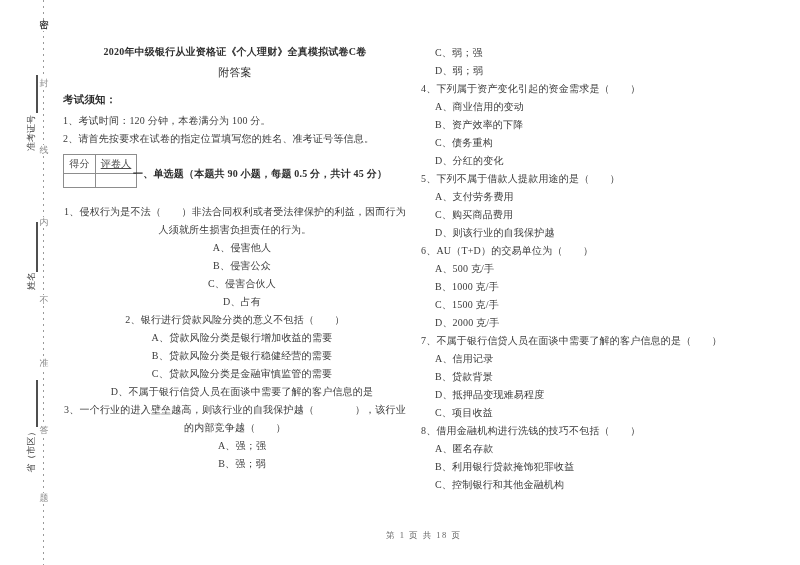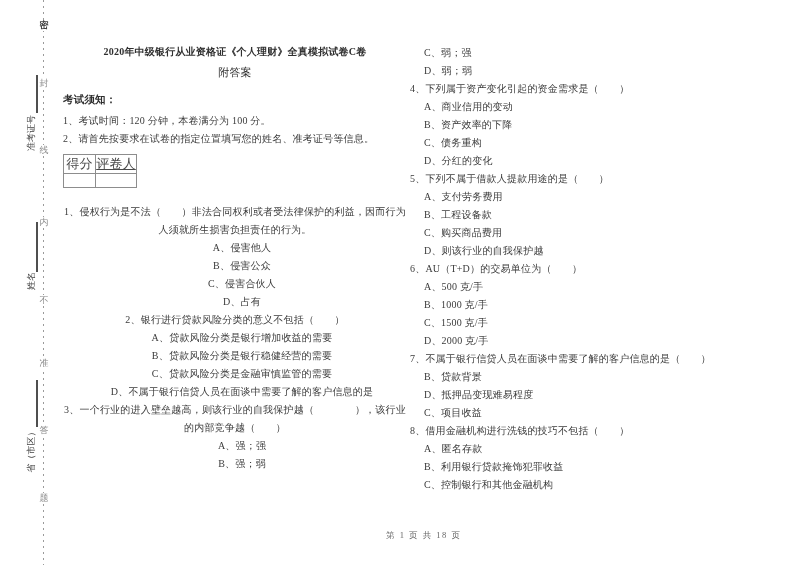--- a/index.html
+++ b/index.html
@@ -20,30 +20,30 @@
   }
   .seal-char.first { color:#3f3f3f; font-weight:bold; }
   .seal-bar { position:absolute; left:36px; width:2px; background:#4f4f4f; }
   .seal-label {
     position:absolute; font-size:9px; color:#444; white-space:nowrap;
     transform:translate(-50%,-50%) rotate(-90deg);
   }
   
   .col { position:absolute; top:0; font-size:10px; line-height:18px; letter-spacing:.2px; }
   .col-left  { left:63px;  width:344px; }
-  .col-right { left:410px; width:325px; padding-top:44px; }
+  .col-right { left:421px; width:325px; padding-top:44px; }
   .doc-title { margin-top:44px; text-align:center; font-weight:bold; font-size:10px; color:#303030; line-height:15px; }
   .doc-subtitle { margin-top:7px; text-align:center; font-weight:normal; font-size:11px; color:#303030; line-height:13px; }
   .notice-heading { margin-top:13px; font-weight:bold; font-size:10.5px; color:#2e2e2e; line-height:16px; }
   .notice-item { line-height:18px; }
   .notice-list { margin-top:4px; }
   .score-area { position:relative; margin-top:6px; height:33px; }
   .score-table { position:absolute; left:0; top:0; border-collapse:collapse; }
   .score-table td {
-    border:1px solid #8d8d8d; font-size:13px; color:#4a4a4a;
+    border:1px solid #8d8d8d; font-size:10px; color:#4a4a4a;
     text-align:center; padding:0;margin-left:21px;
   }
   .score-table .r1 td { width:31px; height:15px; }
   .score-table .r1 td.c2 { width:40px;text-decoration:underline; }
   .score-table .r2 td { height:13px; }
   .section-heading {
     position:absolute; left:70px; top:13px; width:260px;
     font-weight:bold; font-size:10px; color:#2e2e2e; line-height:13px; white-space:nowrap;
   }
   .questions { margin-top:16px;text-align:center; }
@@ -92,20 +92,21 @@
           <tr class="r1">
             <td class="c1">得分</td>
             <td class="c2">评卷人</td>
           </tr>
           <tr class="r2">
             <td></td>
             <td></td>
           </tr>
         </tbody>
       </table>
+      <div class="section-heading">一、单选题（本题共 90 小题，每题 0.5 分，共计 45 分）</div>
     </div>
 
     <div class="questions" id="questions-left">
         <div class="q-stem">1、侵权行为是不法（　　）非法合同权利或者受法律保护的利益，因而行为人须就所生损害负担责任的行为。</div>
         <div class="q-option">A、侵害他人</div>
         <div class="q-option">B、侵害公众</div>
         <div class="q-option">C、侵害合伙人</div>
         <div class="q-option">D、占有</div>
         <div class="q-stem">2、银行进行贷款风险分类的意义不包括（　　）</div>
         <div class="q-option">A、贷款风险分类是银行增加收益的需要</div>
@@ -121,29 +122,29 @@
   <div class="col col-right" id="questions-right">
       <div class="q-option">C、弱；强</div>
       <div class="q-option">D、弱；弱</div>
       <div class="q-stem">4、下列属于资产变化引起的资金需求是（　　）</div>
       <div class="q-option">A、商业信用的变动</div>
       <div class="q-option">B、资产效率的下降</div>
       <div class="q-option">C、债务重构</div>
       <div class="q-option">D、分红的变化</div>
       <div class="q-stem">5、下列不属于借款人提款用途的是（　　）</div>
       <div class="q-option">A、支付劳务费用</div>
-      <div class="q-option">B、工程设备款</div>
       <div class="q-option">C、购买商品费用</div>
       <div class="q-option">D、则该行业的自我保护越</div>
       <div class="q-stem">6、AU（T+D）的交易单位为（　　）</div>
       <div class="q-option">A、500 克/手</div>
       <div class="q-option">B、1000 克/手</div>
       <div class="q-option">C、1500 克/手</div>
       <div class="q-option">D、2000 克/手</div>
       <div class="q-stem">7、不属于银行信贷人员在面谈中需要了解的客户信息的是（　　）</div>
+      <div class="q-option">A、信用记录</div>
       <div class="q-option">B、贷款背景</div>
       <div class="q-option">D、抵押品变现难易程度</div>
       <div class="q-option">C、项目收益</div>
       <div class="q-stem">8、借用金融机构进行洗钱的技巧不包括（　　）</div>
       <div class="q-option">A、匿名存款</div>
       <div class="q-option">B、利用银行贷款掩饰犯罪收益</div>
       <div class="q-option">C、控制银行和其他金融机构</div>
     </div>
 
   <div class="footer">第 1 页 共 18 页</div>

